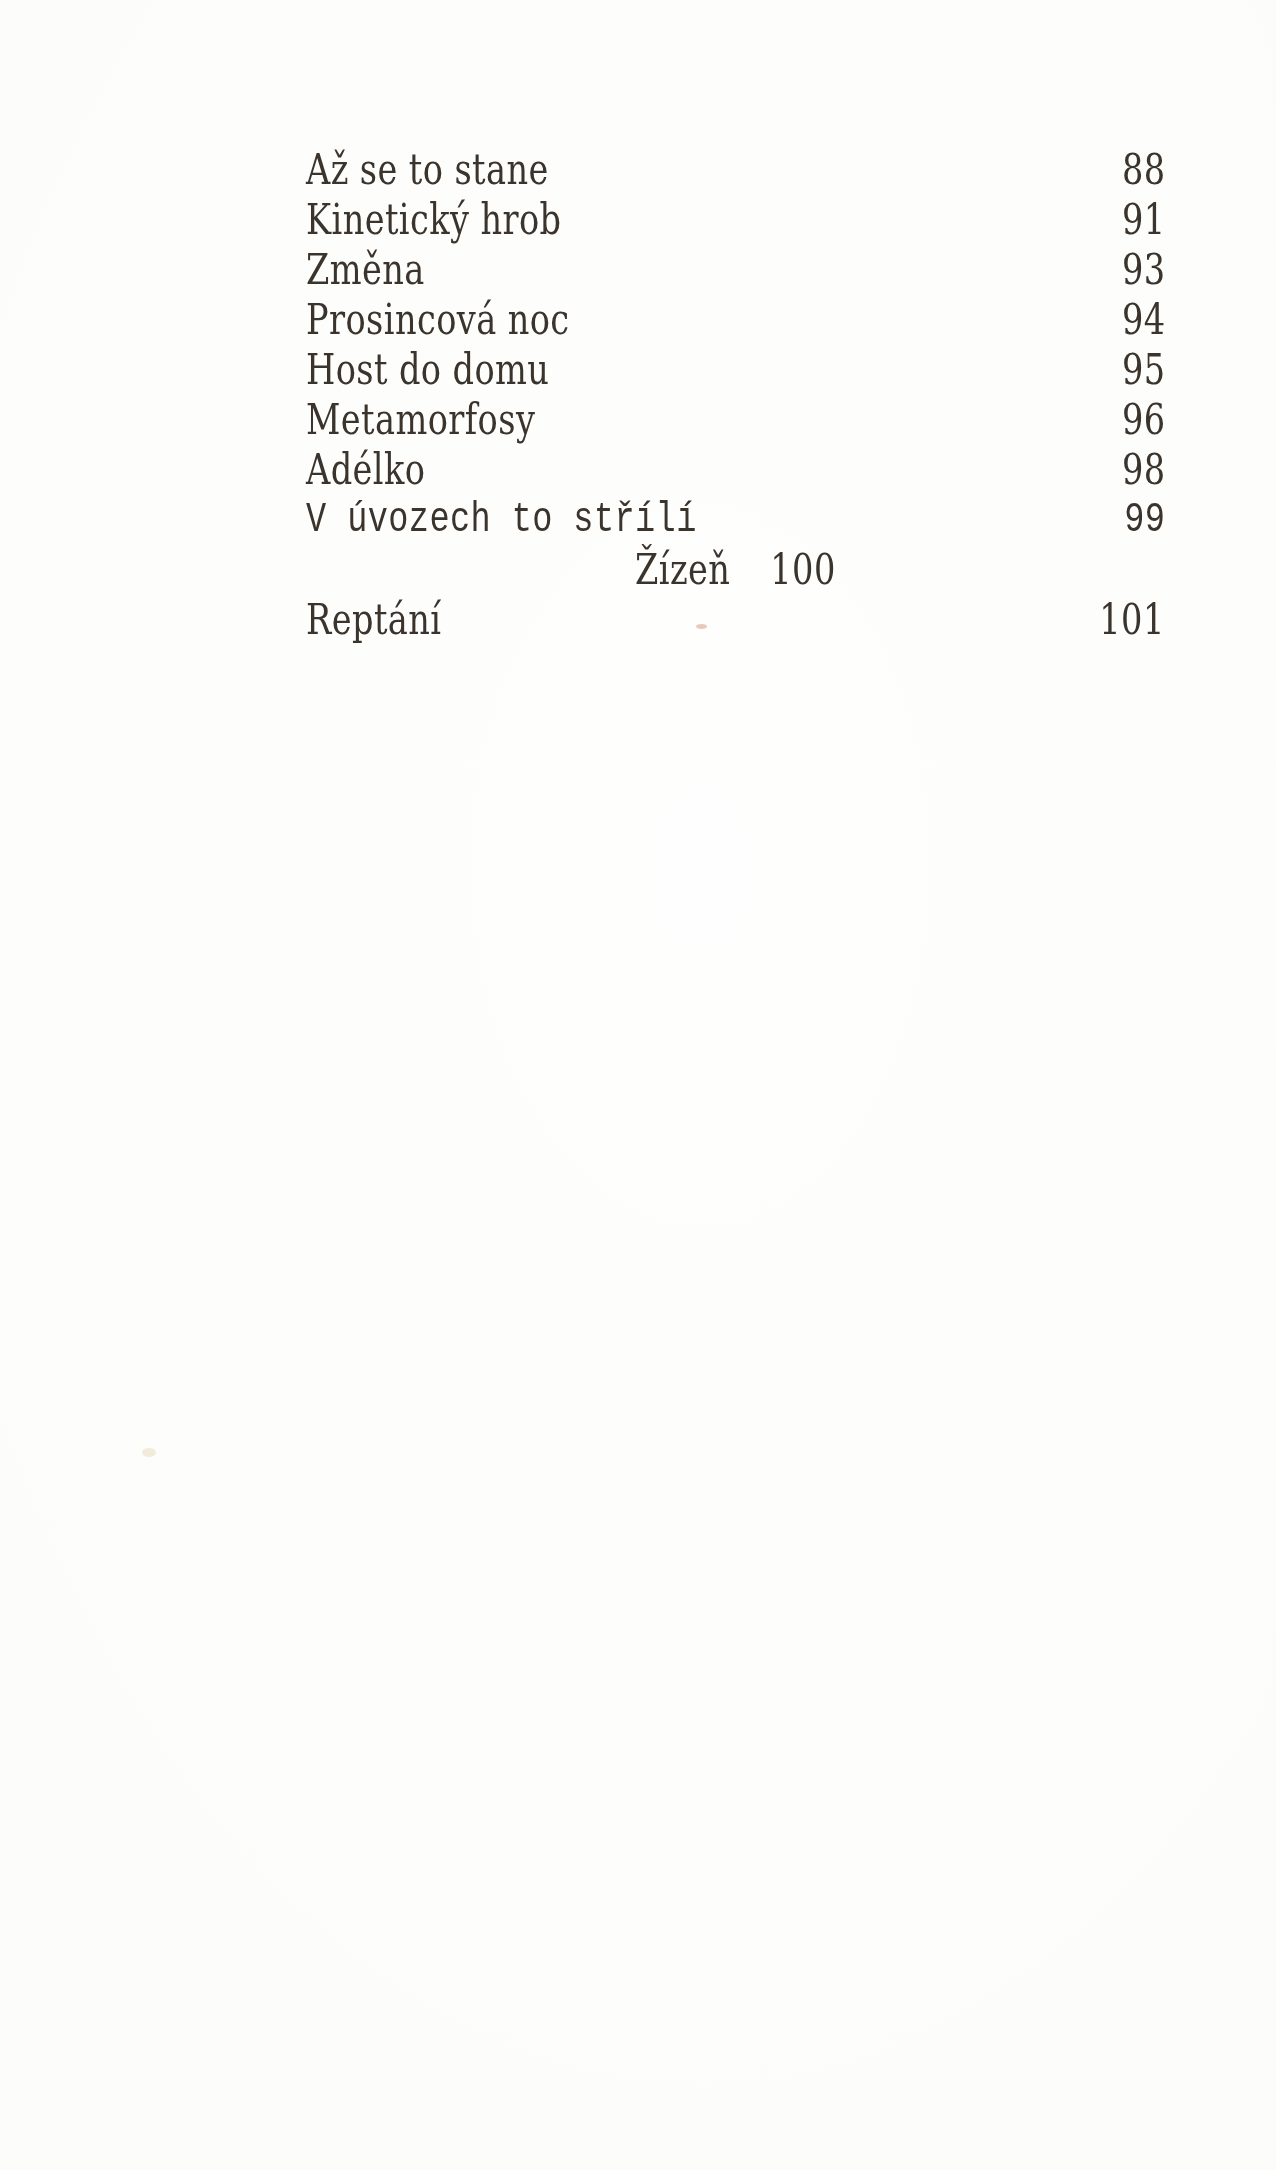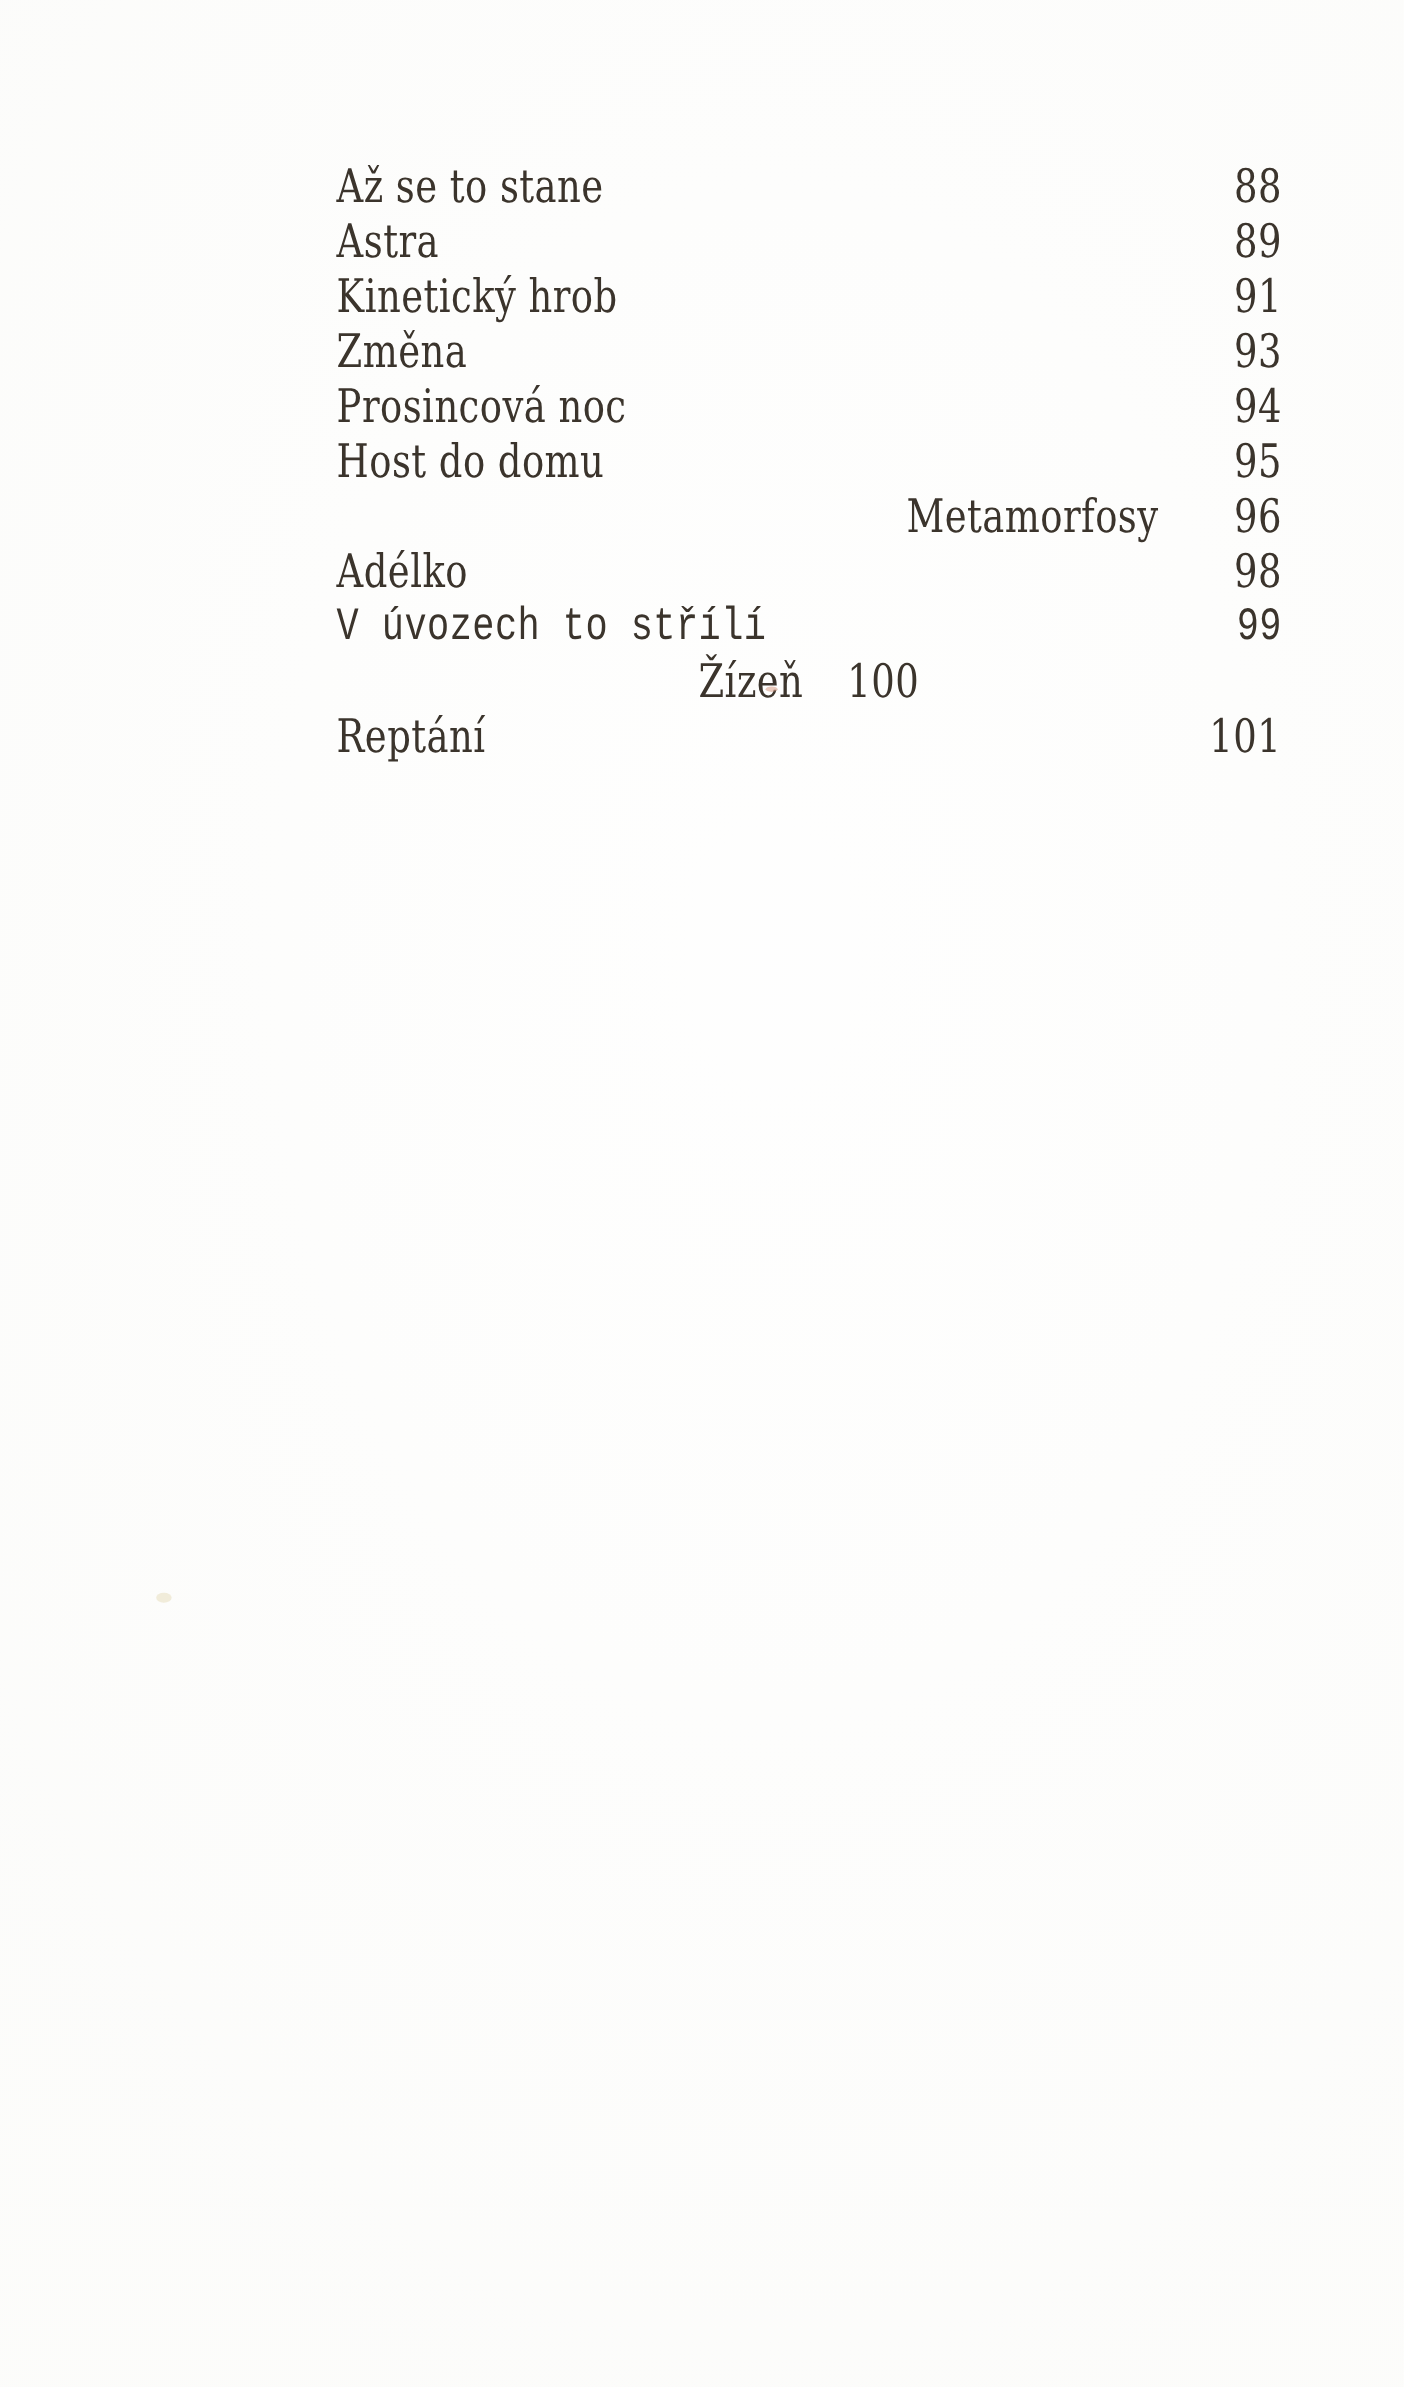--- a/index.html
+++ b/index.html
@@ -60,24 +60,20 @@
 </head>
 <body style="background: rgb(253, 253, 252);">
 
 <div class="page">
   <div class="toc" id="toc-list">
   <div class="toc-row" style="color: rgb(59, 52, 44);">
     <span class="toc-title">Až se to stane</span>
     <span class="toc-page">88</span>
   </div>
 
-  <div class="toc-row" style="color: rgb(59, 52, 44);">
-    <span class="toc-title">Astra</span>
-    <span class="toc-page">89</span>
-  </div>
 
   <div class="toc-row" style="color: rgb(59, 52, 44);">
     <span class="toc-title">Kinetický hrob</span>
     <span class="toc-page">91</span>
   </div>
 
   <div class="toc-row" style="color: rgb(59, 52, 44);">
     <span class="toc-title">Změna</span>
     <span class="toc-page">93</span>
   </div>
@@ -85,21 +81,21 @@
   <div class="toc-row" style="color: rgb(59, 52, 44);">
     <span class="toc-title">Prosincová noc</span>
     <span class="toc-page">94</span>
   </div>
 
   <div class="toc-row" style="color: rgb(59, 52, 44); gap: 12px;">
     <span class="toc-title">Host do domu</span>
     <span class="toc-page">95</span>
   </div>
 
-  <div class="toc-row" style="color: rgb(59, 52, 44); justify-content: flex-end;">
+  <div class="toc-row" style="color: rgb(59, 52, 44);">
     <span class="toc-title">Metamorfosy</span>
     <span class="toc-page">96</span>
   </div>
 
 
   <div class="toc-row" style="color: rgb(59, 52, 44);">
     <span class="toc-title">Adélko</span>
     <span class="toc-page">98</span>
   </div>
 

